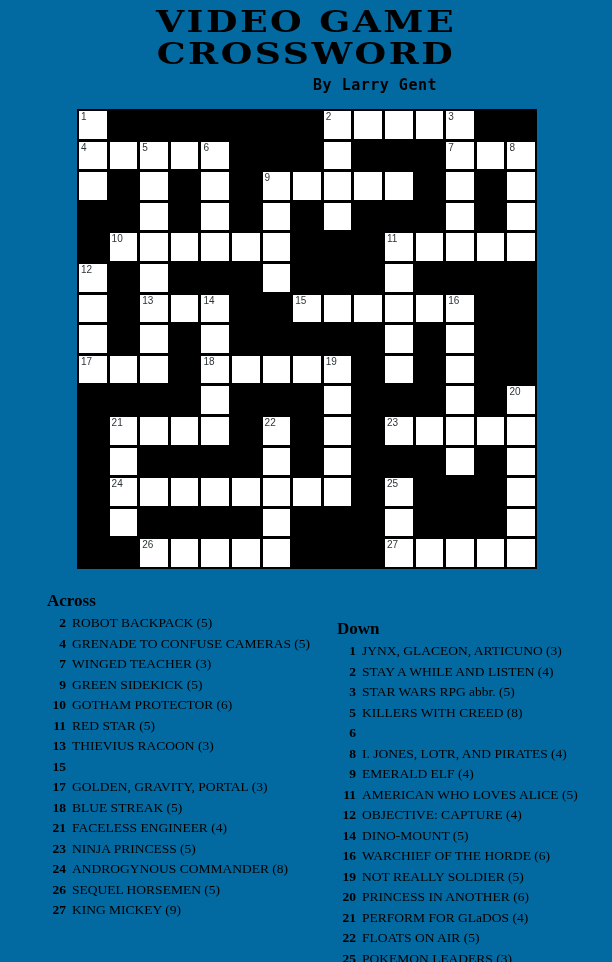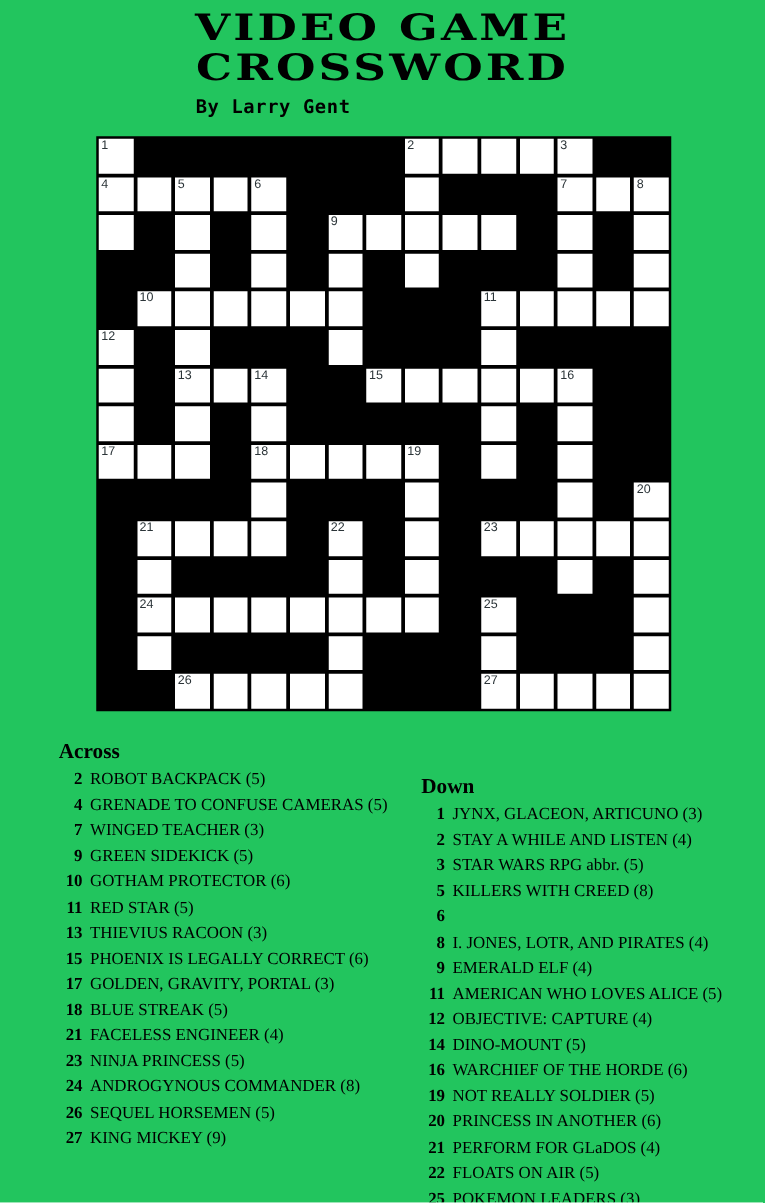--- a/index.html
+++ b/index.html
@@ -1,21 +1,21 @@
 <!DOCTYPE html>
 <html><head>
 <meta charset="utf-8">
 <style>
   * { margin: 0; padding: 0; box-sizing: border-box; }
   html, body { background: #ffffff; }
   .page {
     position: relative;
     width: 612px;
     height: 962px;
-    background: #22c55e;
+    background: #0369a1;
     font-family: "Liberation Serif", serif;
     color: #000000;
     overflow: hidden;
   }
   .title {
     position: absolute;
     top: 6px;
     left: 0;
     width: 612px;
     text-align: center;
@@ -27,21 +27,21 @@
     transform: scaleX(1.25);
     transform-origin: 50% 0;
     color: #000000;
     white-space: nowrap;
   }
   .byline {
     position: absolute;
     top: 76px;
     left: 0;
     width: 437px;
-    text-align: center;
+    text-align: right;
     font-family: "DejaVu Sans Mono", monospace;
     font-weight: bold;
     font-size: 15px;
     letter-spacing: 0.5px;
     color: #000000;
   }
   .grid {
     position: absolute;
     left: 77px;
     top: 109px;
@@ -412,21 +412,20 @@
         <div class="clue">
           <span class="clue-num">11</span>
           <span class="clue-text">RED STAR (5)</span>
         </div>
         <div class="clue">
           <span class="clue-num">13</span>
           <span class="clue-text">THIEVIUS RACOON (3)</span>
         </div>
         <div class="clue">
           <span class="clue-num">15</span>
-          <span class="clue-text">PHOENIX IS LEGALLY CORRECT (6)</span>
         </div>
         <div class="clue">
           <span class="clue-num">17</span>
           <span class="clue-text">GOLDEN, GRAVITY, PORTAL (3)</span>
         </div>
         <div class="clue">
           <span class="clue-num">18</span>
           <span class="clue-text">BLUE STREAK (5)</span>
         </div>
         <div class="clue">

